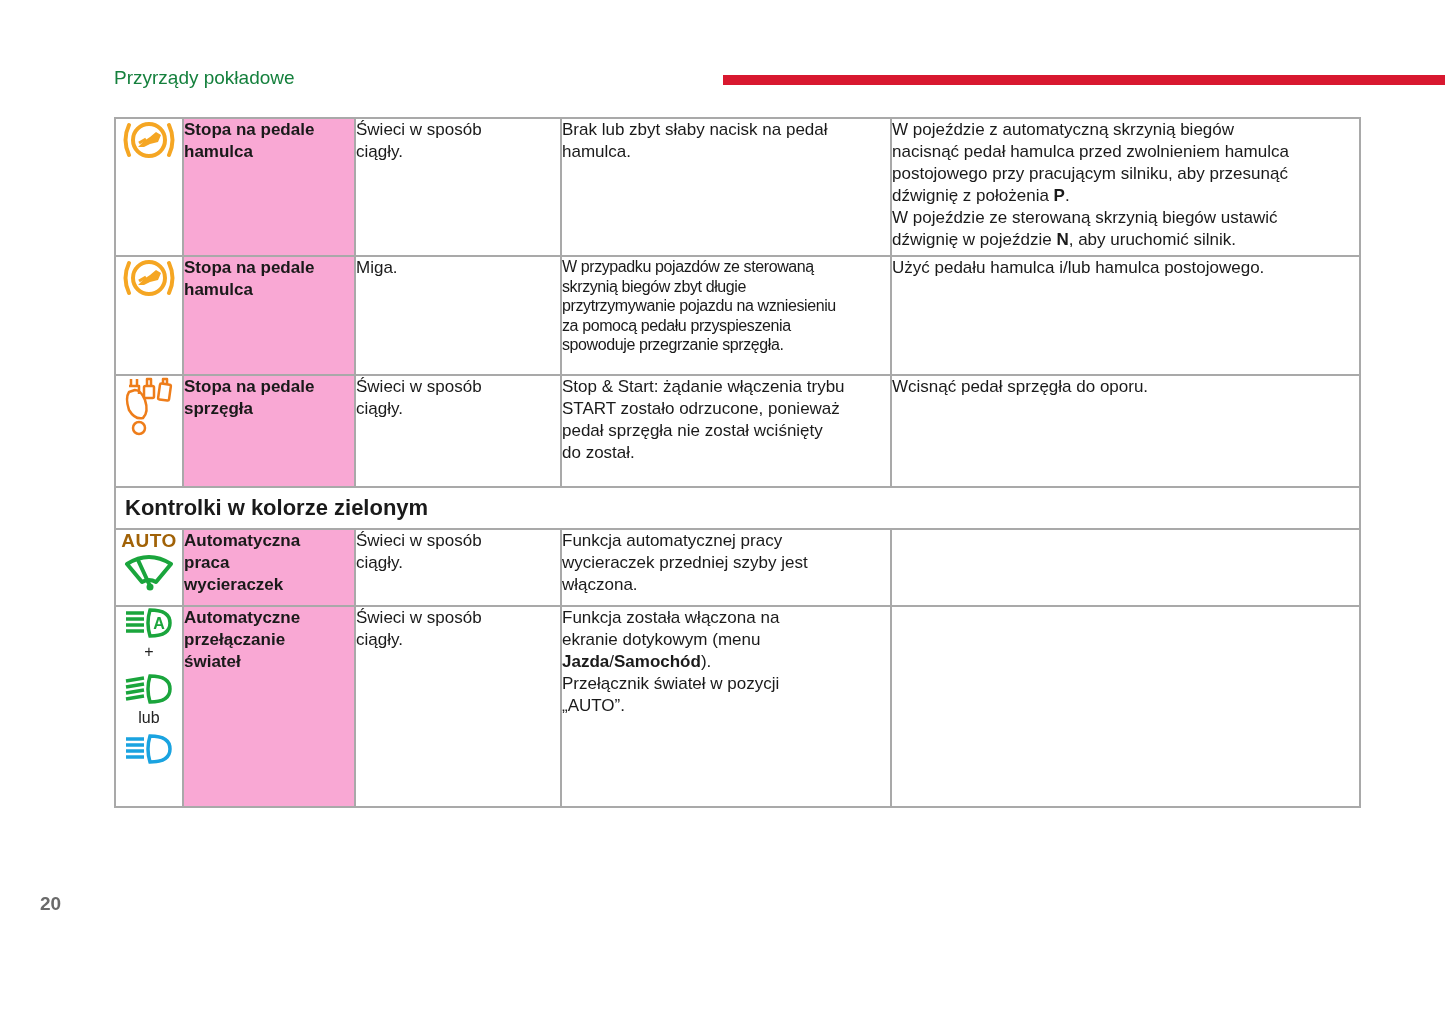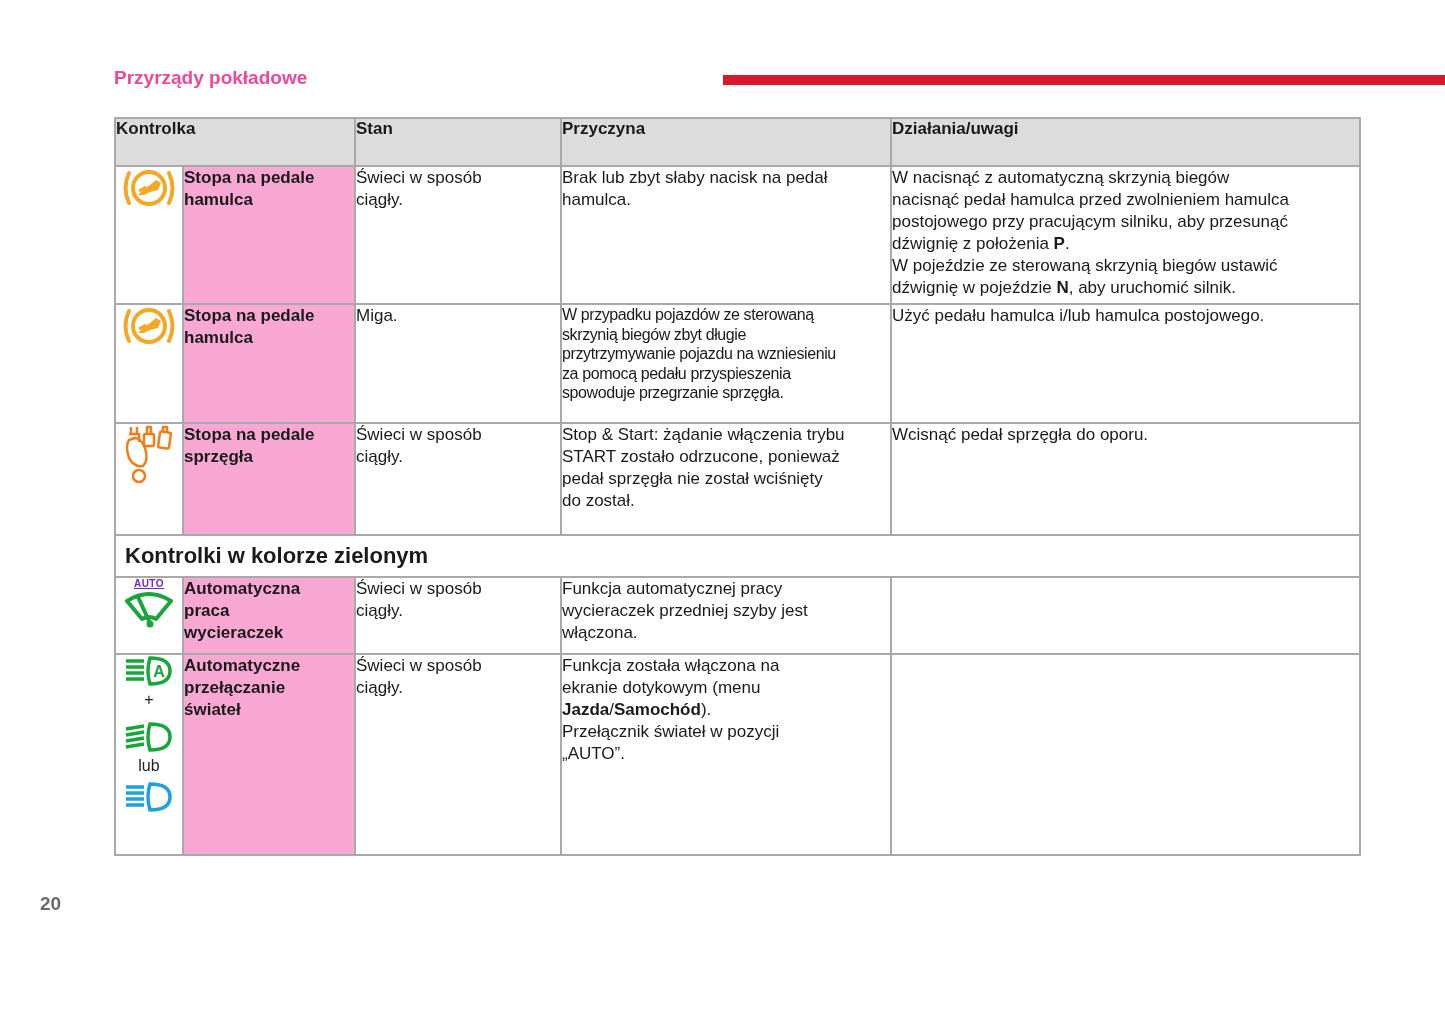--- a/index.html
+++ b/index.html
@@ -1,18 +1,18 @@
 <!DOCTYPE html>
 <html><head>
   <meta charset="utf-8">
   <style>
     html, body { margin: 0; padding: 0; background: #ffffff; }
     body { width: 1445px; height: 1019px; position: relative; overflow: hidden;
            font-family: "Liberation Sans", sans-serif; color: #1a1a1a; }
-    .section-header { position: absolute; left: 114px; top: 67px; font-size: 19px; color: #ec4899; font-weight: bold; }
+    .section-header { position: absolute; left: 114px; top: 67px; font-size: 19px; color: #15803d; }
     .red-bar { position: absolute; left: 723px; top: 75px; width: 722px; height: 10px; background: #d8182f; }
     .page-number { position: absolute; left: 40px; top: 893px; font-size: 19px; font-weight: bold; color: #6a6a6a; }
 
     table.main { position: absolute; left: 114px; top: 117px; width: 1245px;
                  border-collapse: collapse; table-layout: fixed; }
     table.main td, table.main th { border: 2px solid #a9a9a9; vertical-align: top; padding: 0; }
     th.hdr { background: #dcdcdc; height: 46px; text-align: left; font-weight: bold;
              font-size: 17px; padding: 0 0 0 9px; vertical-align: middle; color: #1a1a1a; }
     td.icon-cell { width: 67px; text-align: center; padding-top: 8px; }
     td.name-cell { background: #f9a8d4; padding: 6px 8px 0 9px; font-weight: bold; font-size: 17px; line-height: 22px; }
@@ -21,43 +21,37 @@
     tr.r1 td { height: 136px; }
     tr.r2 td { height: 117px; }
     tr.r3 td { height: 110px; }
     tr.sec td { height: 40px; font-size: 22px; font-weight: bold; padding: 0 12px 0 9px; vertical-align: middle; }
     tr.r4 td { height: 75px; }
     tr.r5 td { height: 199px; }
     .line { display: block; }
     b { font-weight: bold; }
     .icon-stack { display: flex; flex-direction: column; align-items: center; }
     .small-label { font-size: 16px; color: #222; }
-    .auto-label { color: #6d28d9; font-weight: bold; font-size: 10px; letter-spacing: 0.5px; text-decoration: underline; }
+    .auto-label { color: #a16207; font-weight: bold; font-size: 19px; letter-spacing: 0.5px; }
   </style>
 </head>
 <body>
 
 <div class="section-header">Przyrządy pokładowe</div>
 <div class="red-bar"></div>
 
 <table class="main">
   <colgroup>
     <col style="width:68px">
       <col style="width:172px">
       <col style="width:206px">
       <col style="width:330px">
       <col style="width:469px">
   </colgroup>
   <tbody>
-      <tr>
-    <th class="hdr" colspan="2">Kontrolka</th>
-    <th class="hdr">Stan</th>
-    <th class="hdr">Przyczyna</th>
-    <th class="hdr">Działania/uwagi</th>
-  </tr>
 
   <tr class="r1">
     <td class="icon-cell">
       <span>
         <svg width="58" height="42" viewBox="0 0 58 42">
           <g fill="none" stroke="#f5a623" stroke-width="4" stroke-linecap="round">
             <path d="M9 6 Q2 21 9 36"></path>
                 <path d="M49 6 Q56 21 49 36"></path>
             <circle cx="29" cy="21" r="16"></circle>
           </g>
@@ -72,21 +66,21 @@
     </td>
     <td class="txt">
       <span class="line">Świeci w sposób</span>
       <span class="line">ciągły.</span>
     </td>
     <td class="txt">
       <span class="line">Brak lub zbyt słaby nacisk na pedał</span>
       <span class="line">hamulca.</span>
     </td>
     <td class="txt">
-      <span class="line">W nacisnąć z automatyczną skrzynią biegów</span>
+      <span class="line">W pojeździe z automatyczną skrzynią biegów</span>
       <span class="line">nacisnąć pedał hamulca przed zwolnieniem hamulca</span>
       <span class="line">postojowego przy pracującym silniku, aby przesunąć</span>
       <span class="line"><span>dźwignię z położenia </span><b>P</b><span>.</span></span>
       <span class="line">W pojeździe ze sterowaną skrzynią biegów ustawić</span>
       <span class="line"><span>dźwignię w pojeździe </span><b>N</b><span>, aby uruchomić silnik.</span></span>
     </td>
   </tr>
 
   <tr class="r2">
     <td class="icon-cell">

